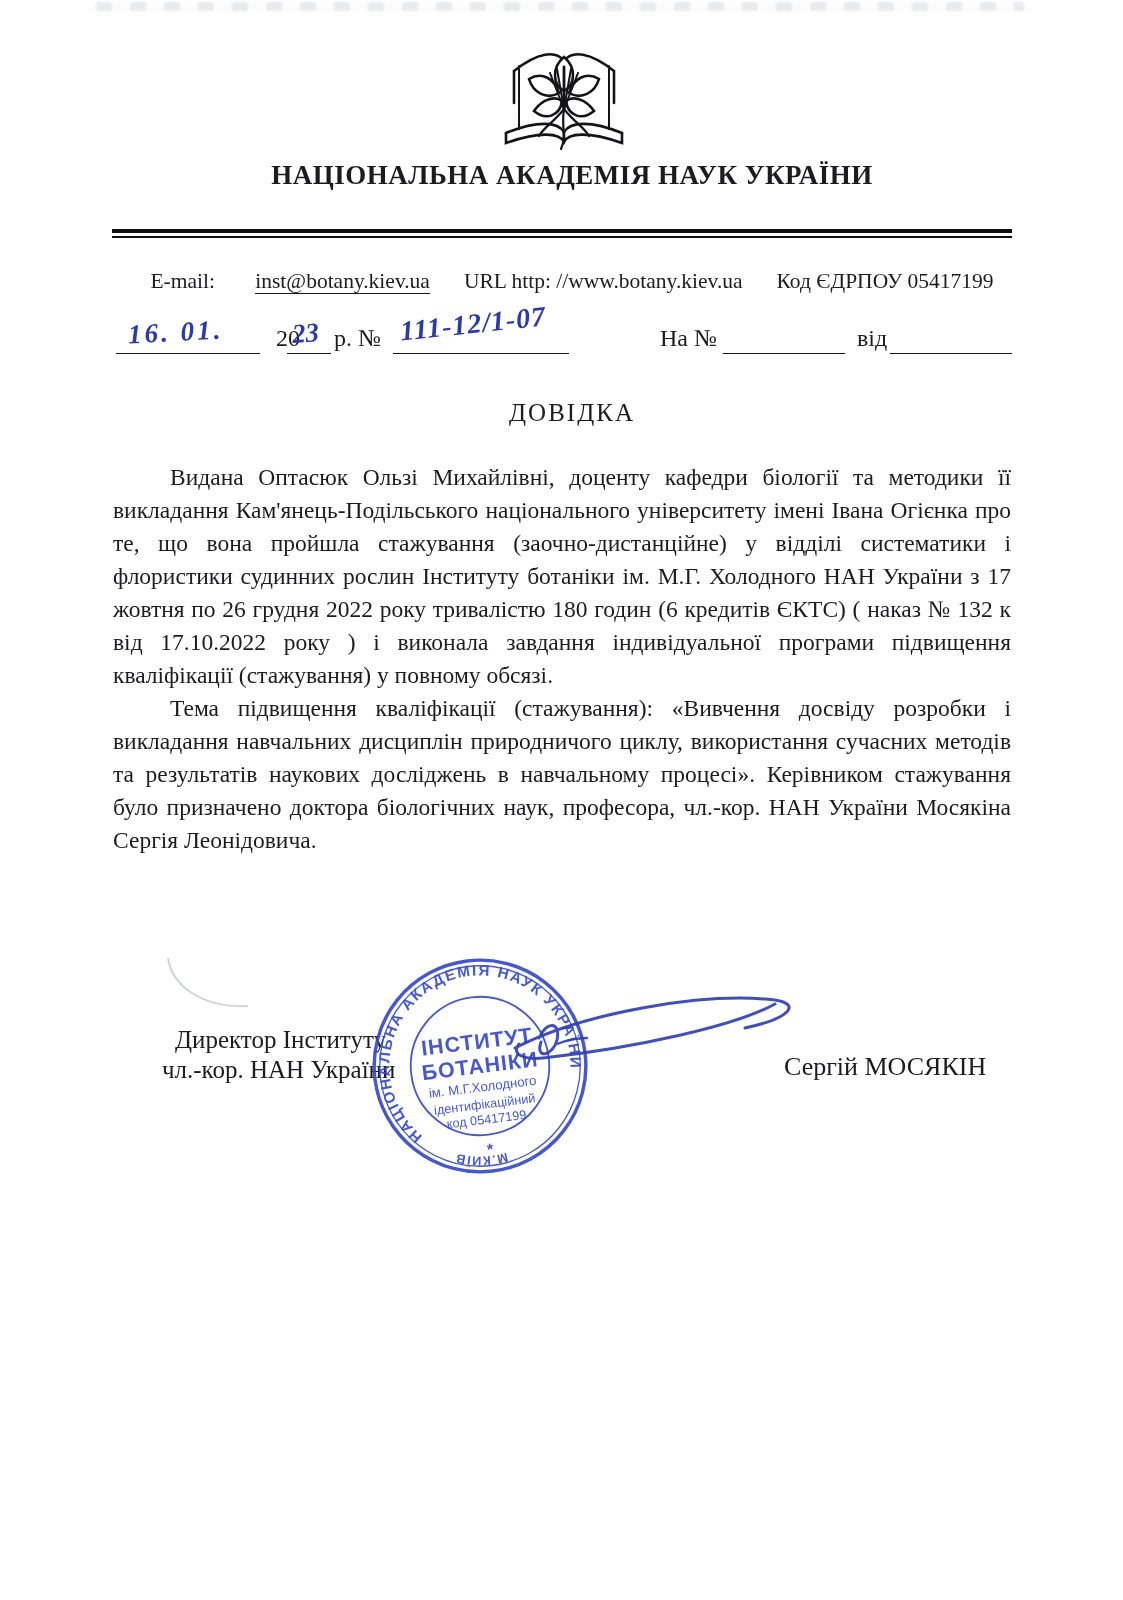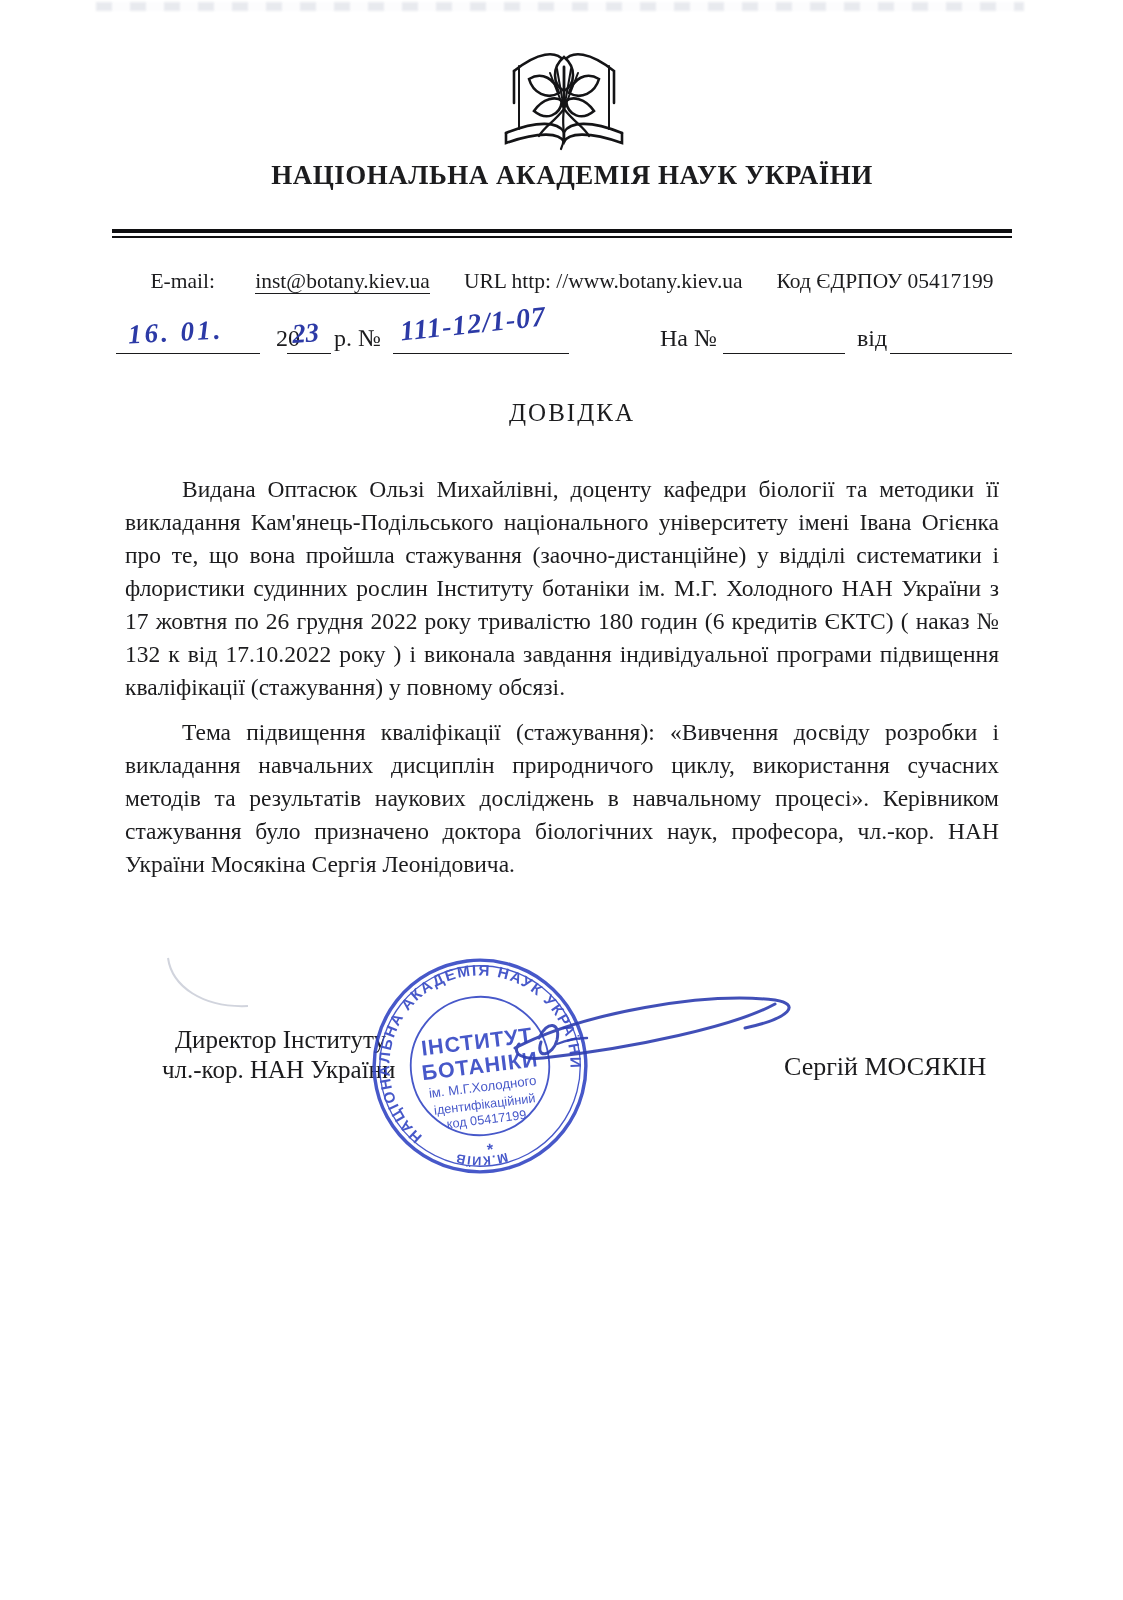--- a/index.html
+++ b/index.html
@@ -57,21 +57,21 @@
   .pr-na{position:absolute;left:660px;top:325px;font-size:24px;font-family:Liberation Serif, serif;}
   .pr-vid{position:absolute;left:857px;top:325px;font-size:24px;}
   .doc-title{
     position:absolute;left:0;top:399px;width:100%;
     text-align:center;font-size:25px;letter-spacing:2px;
   }
   .body-text{
     position:absolute;left:113px;top:461px;width:898px;
     font-size:23.5px;line-height:33px;text-align:justify;
   }
-  .body-text p{margin:12px;text-indent:57px;}
+  .body-text p{margin:0;text-indent:57px;}
   .sig-pos1{position:absolute;left:175px;top:1026px;font-size:25px;}
   .sig-pos2{position:absolute;left:162px;top:1056px;font-size:25px;}
   .sig-name{position:absolute;left:784px;top:1052px;font-size:26px;}
   .stamp{position:absolute;left:366px;top:952px;transform:rotate(-7deg);opacity:.9;}
   .pen{position:absolute;left:495px;top:978px;}
   .arc-artifact{position:absolute;left:160px;top:956px;}
 </style>
 </head>
 <body>
 

